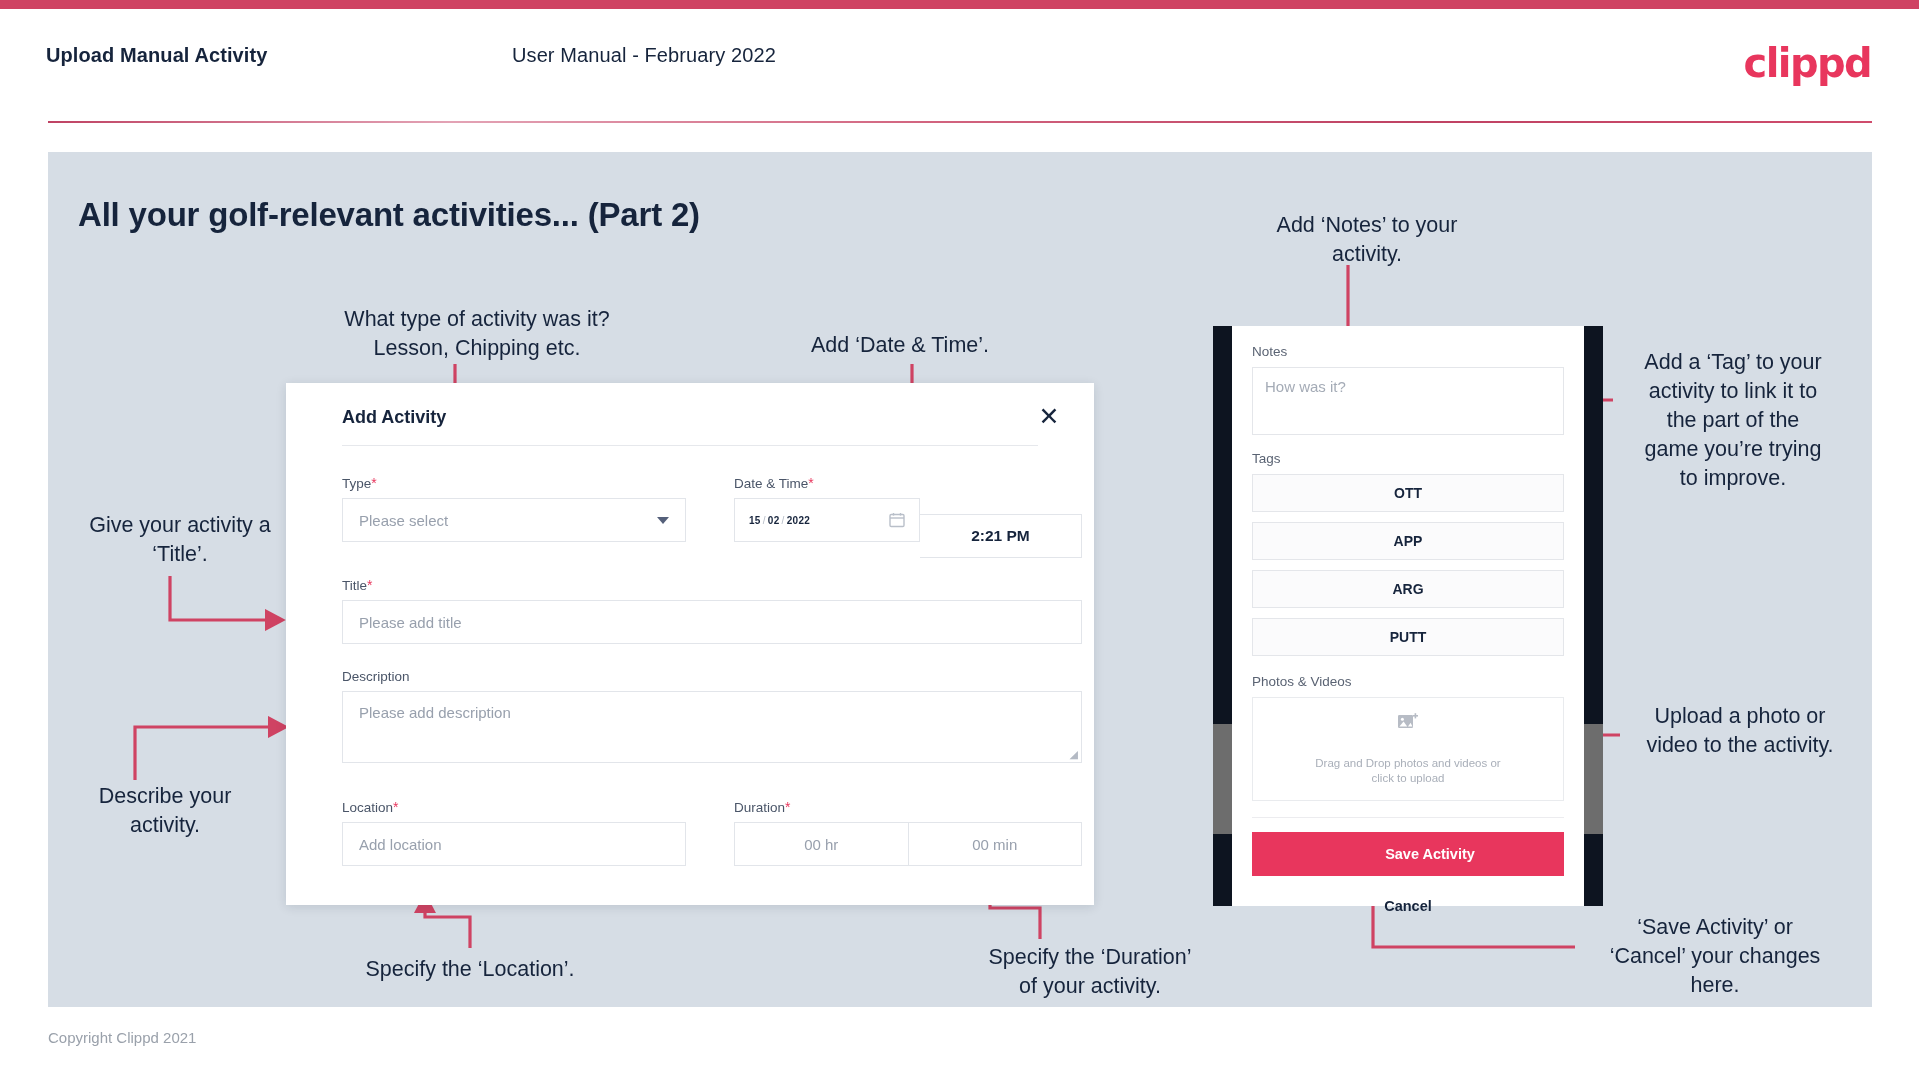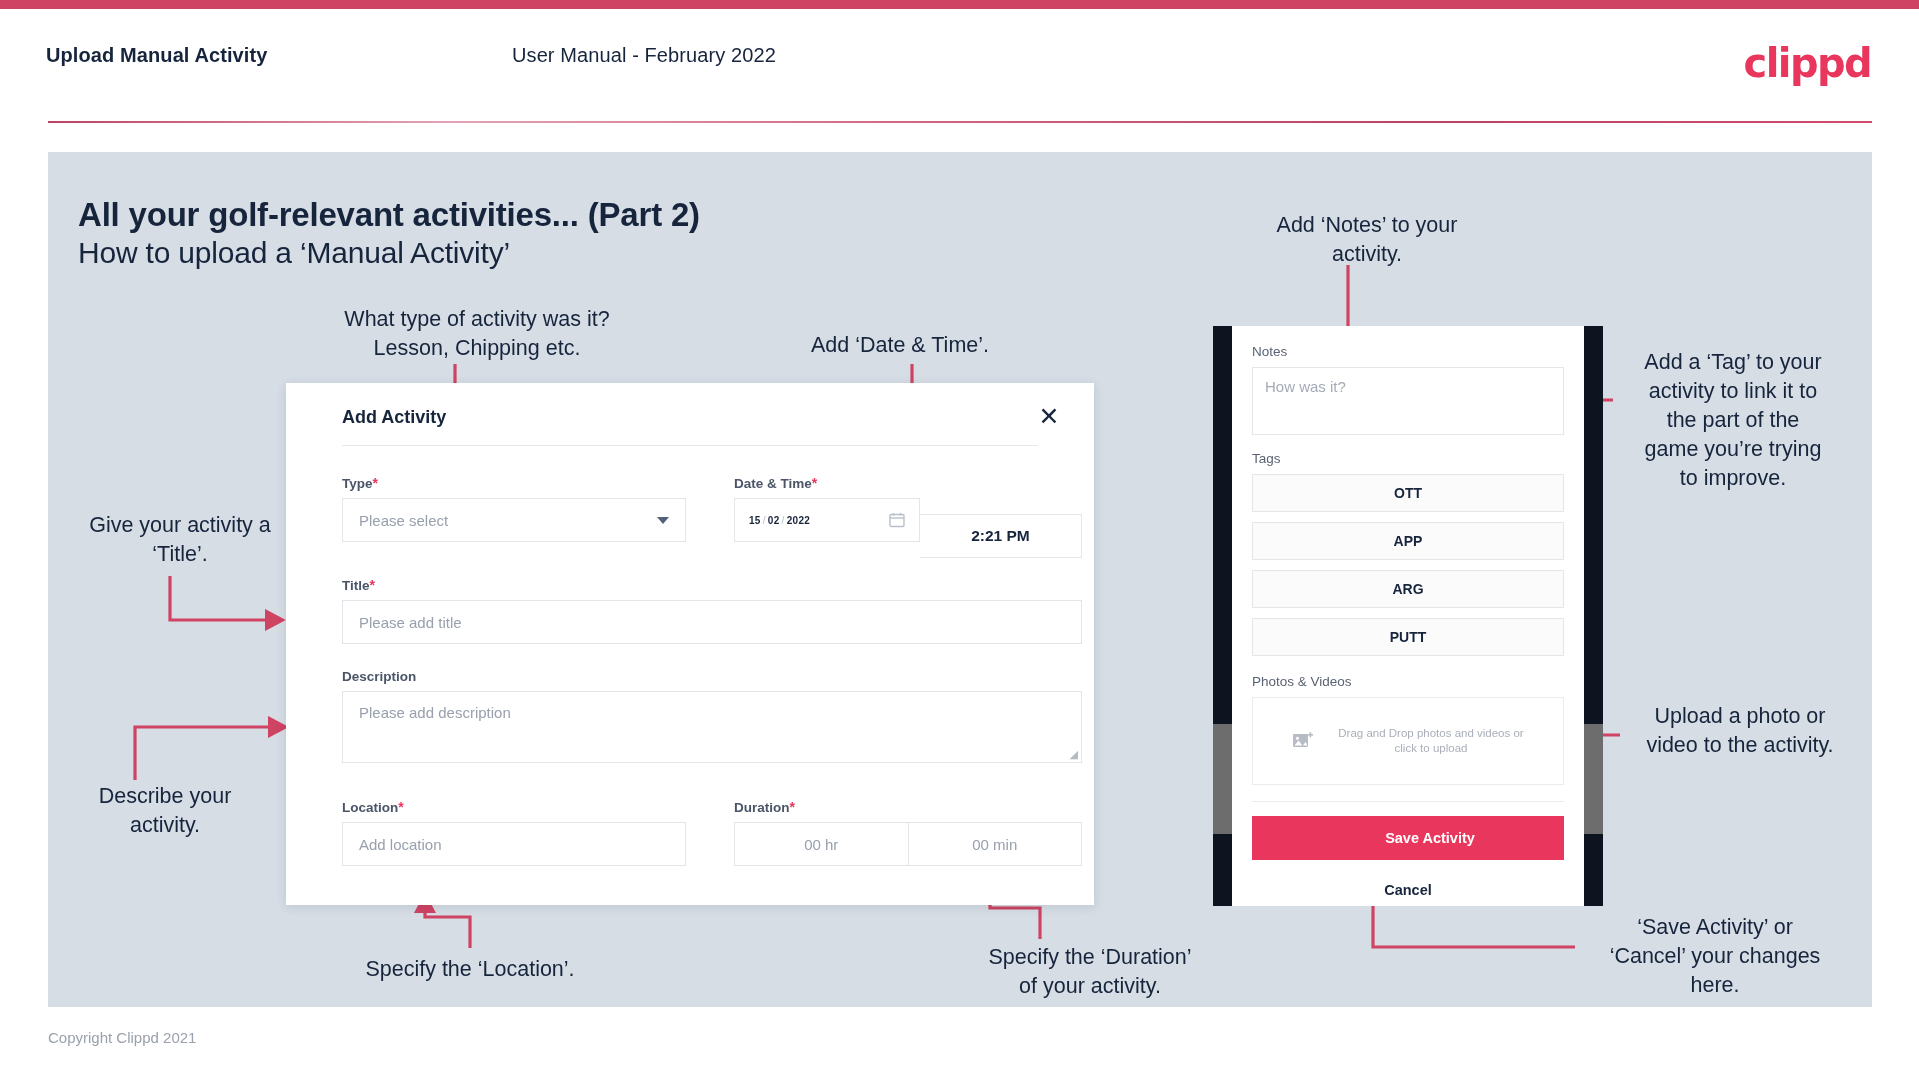--- a/index.html
+++ b/index.html
@@ -103,21 +103,21 @@
     font-size: 25px; color: #16243c; cursor: pointer;
     line-height: 1;
   }
   .dialog-divider {
     position: absolute; left: 56px; top: 62px;
     width: 696px; height: 1px; background: #e6e8ec;
   }
 
   .field-label {
     font-size: 13.5px; color: #4a5568; margin-bottom: 7px;
-    font-weight: 700;
+    font-weight: 400;
   }
   .req { color: #e8365d; font-size: 14px; }
 
   .ctl {
     border: 1px solid #e2e5ea;
     background: #fff;
     height: 44px;
     display: flex; align-items: center;
     font-size: 15px;
     color: #98a0ad;
@@ -205,22 +205,22 @@
   .tag-grid {
     display: grid; grid-template-columns: 1fr;
     gap: 10px; margin-bottom: 18px;
   }
   .tag-btn {
     border: 1px solid #e4e6ea; background: #fbfbfc;
     height: 38px; display: flex; align-items: center; justify-content: center;
     font-size: 14px; font-weight: 700; color: #16243c;
   }
   .dropzone {
-    border: 1px solid #e9ebee; height: 88px;
-    display: flex; flex-direction: row; align-items: center;
+    border: 1px solid #e9ebee; height: 104px;
+    display: flex; flex-direction: column; align-items: center;
     justify-content: center; gap: 24px;
     color: #a9afb9; font-size: 11.5px; text-align: center; line-height: 15px;
   }
   .m-divider {
     height: 1px; background: #ececef; margin: 16px 0 14px 0;
   }
   .save-btn {
     background: #e8365d; color: #fff; height: 44px;
     display: flex; align-items: center; justify-content: center;
     font-size: 14.5px; font-weight: 700; cursor: pointer; padding-left: 44px;
@@ -244,21 +244,20 @@
   <div class="top-accent"></div>
 
   <div class="header-doc-title">Upload Manual Activity</div>
   <div class="header-doc-subtitle">User Manual - February 2022</div>
   <div class="brand-logo">clippd</div>
   <div class="header-rule"></div>
 
   <div class="content-panel"></div>
 
   <div class="slide-title">All your golf-relevant activities... (Part 2)</div>
-  <div class="slide-subtitle">How to upload a ‘Manual Activity’</div>
 
   <div class="callout" style="left:317px; top:305px; width:320px;">What type of activity was it?<br>Lesson, Chipping etc.</div>
 
   <div class="callout" style="left:760px; top:331px; width:280px;">Add ‘Date &amp; Time’.</div>
 
   <div class="callout" style="left:40px; top:511px; width:280px;">Give your activity a<br>‘Title’.</div>
 
   <div class="callout" style="left:40px; top:782px; width:250px;">Describe your<br>activity.</div>
 
   <div class="callout" style="left:320px; top:955px; width:300px;">Specify the ‘Location’.</div>

